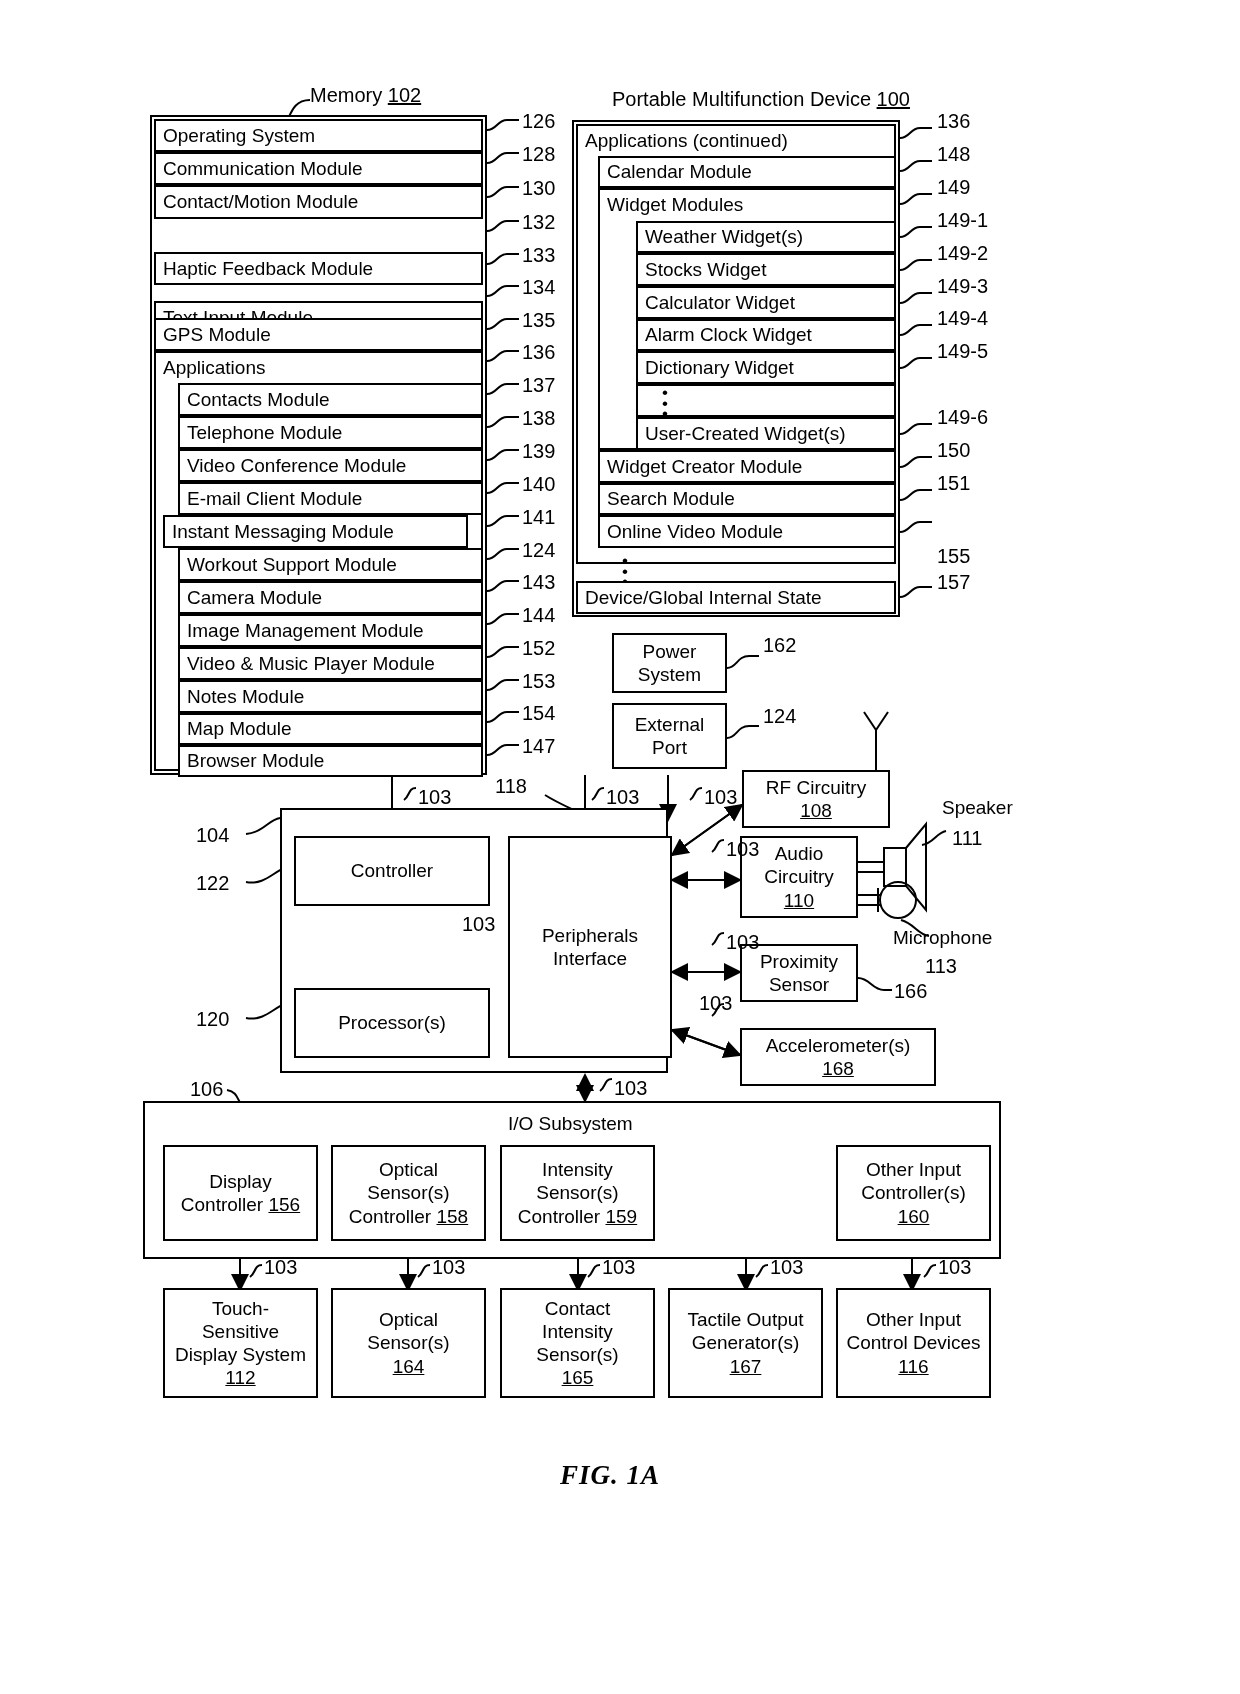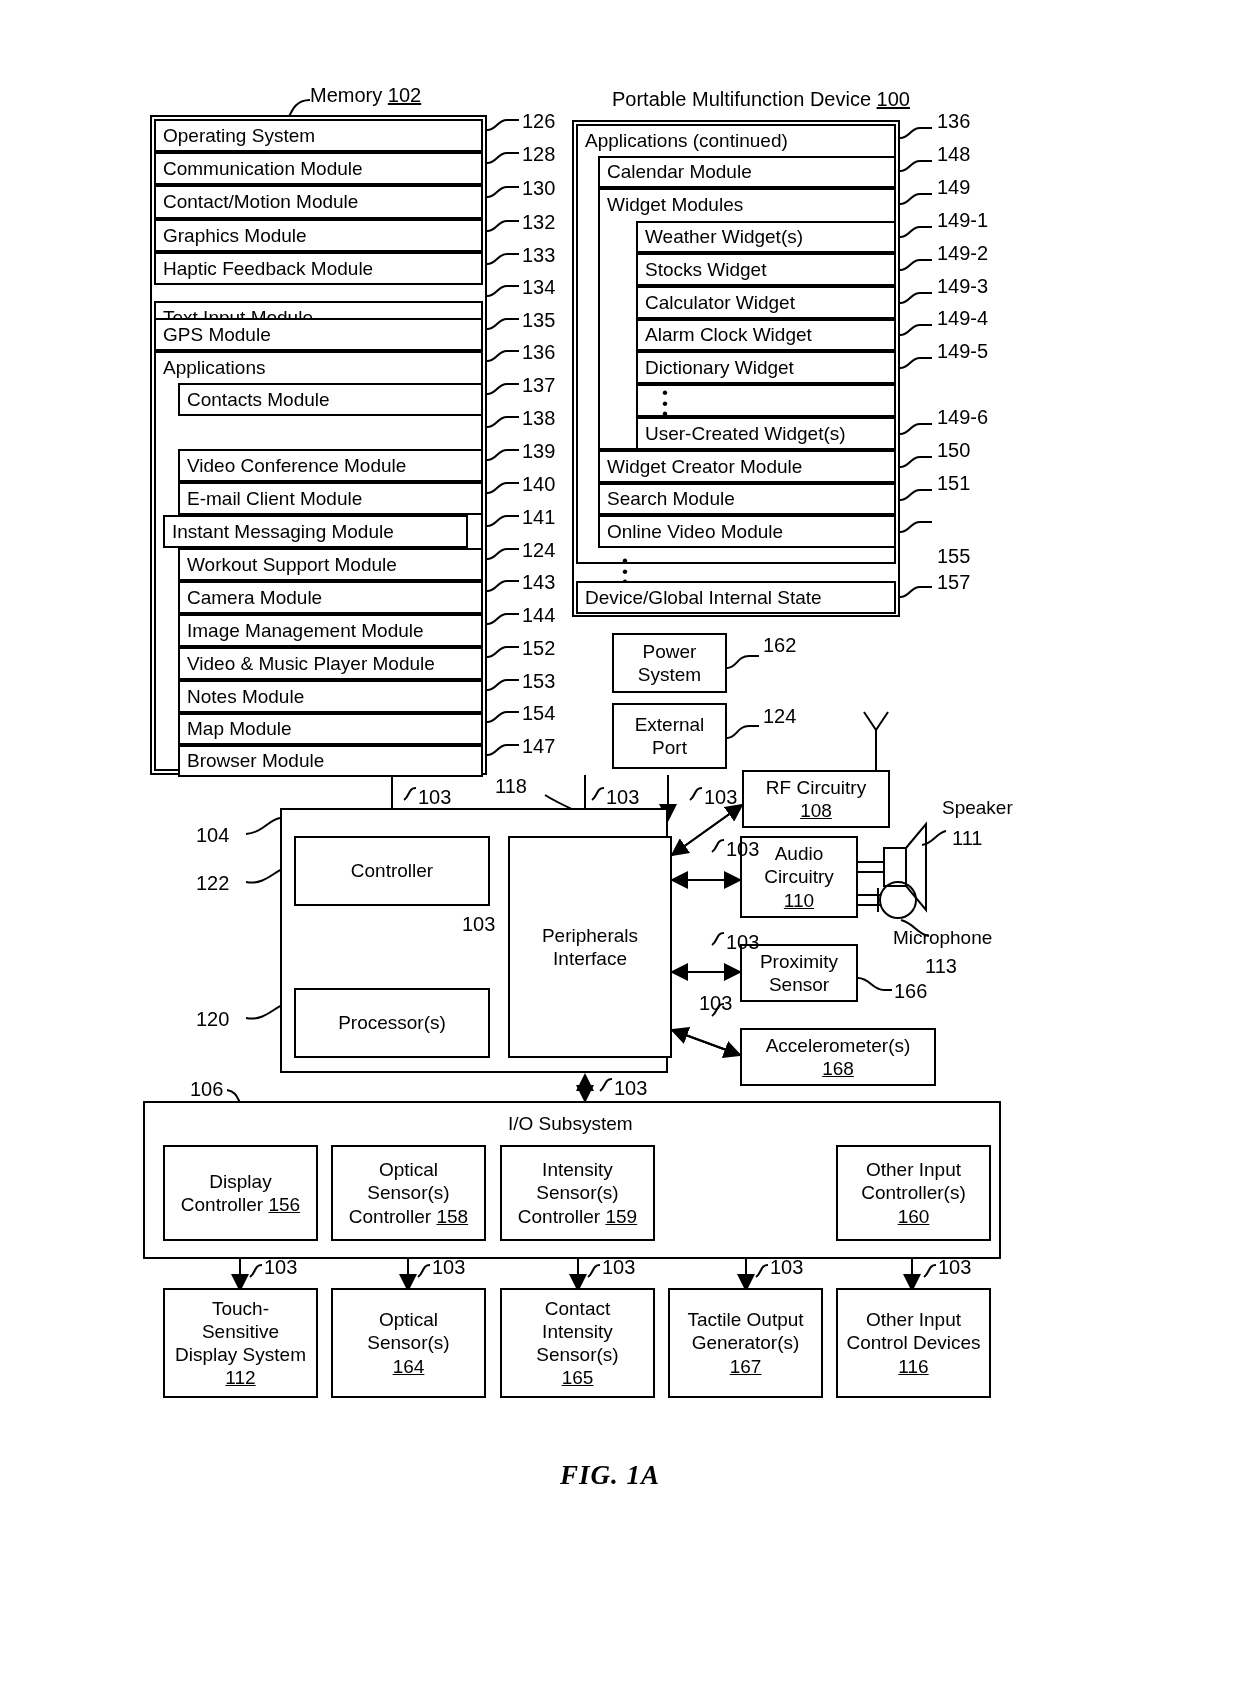--- a/index.html
+++ b/index.html
@@ -234,38 +234,38 @@
 
   <div class="row" style="left:154px; top:119px; width:329px; height:33px;">
       <span>Operating System</span>
     </div>
   <div class="row" style="left:154px; top:152px; width:329px; height:33px;text-align:center;">
       <span>Communication Module</span>
     </div>
   <div class="row" style="left:154px; top:185px; width:329px; height:34px;">
       <span>Contact/Motion Module</span>
     </div>
-  <div class="row" style="left:154px; top:219px; width:329px; height:33px;">
-      <span>Graphics Module</span>
-    </div>
   <div class="row" style="left:154px; top:252px; width:329px; height:33px;">
       <span>Haptic Feedback Module</span>
     </div>
   <div class="row" style="left:154px; top:285px; width:329px; height:33px;margin-top:16px;">
       <span>Text Input Module</span>
     </div>
   <div class="row" style="left:154px; top:318px; width:329px; height:33px;">
       <span>GPS Module</span>
     </div>
   <div class="row" style="left:154px; top:351px; width:329px; height:420px;align-items:flex-start;padding-top:4px;">
       <span>Applications</span>
     </div>
 
   <div class="row" style="left:178px; top:383px; width:305px; height:33px;">
       <span>Contacts Module</span>
+    </div>
+  <div class="row" style="left:178px; top:416px; width:305px; height:33px;">
+      <span>Telephone Module</span>
     </div>
   <div class="row" style="left:178px; top:449px; width:305px; height:33px;">
       <span>Video Conference Module</span>
     </div>
   <div class="row" style="left:178px; top:482px; width:305px; height:33px;">
       <span>E-mail Client Module</span>
     </div>
   <div class="row" style="left:163px; top:515px; width:305px; height:33px;">
       <span>Instant Messaging Module</span>
     </div>

